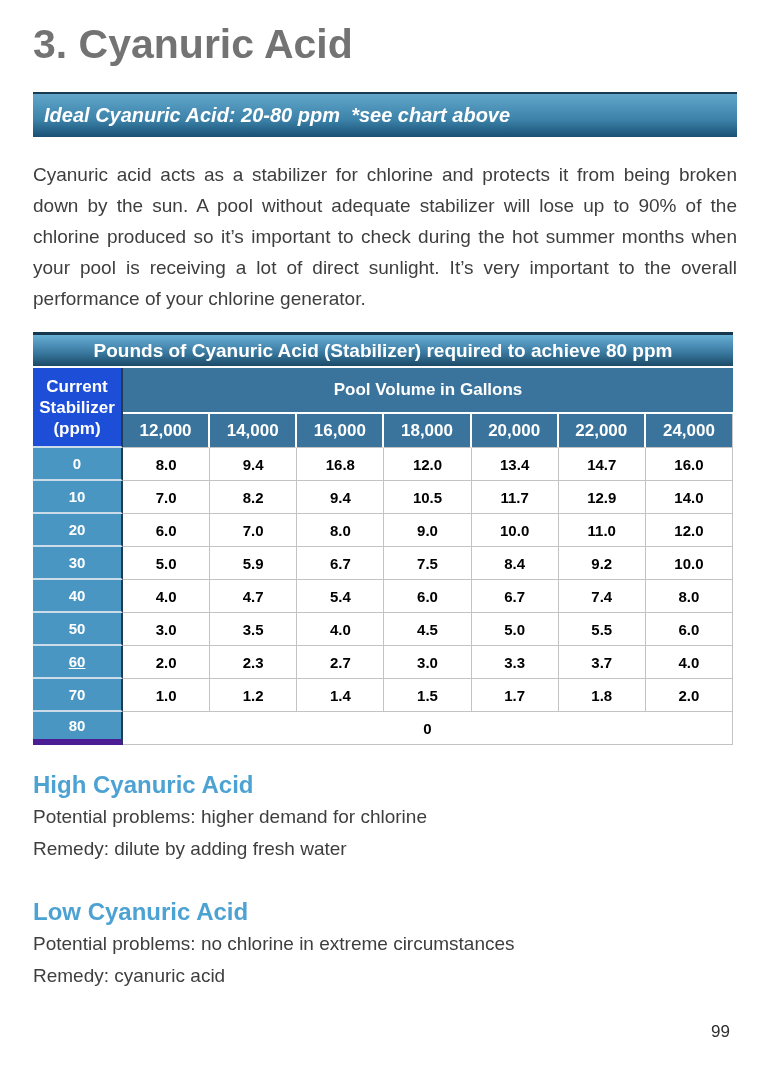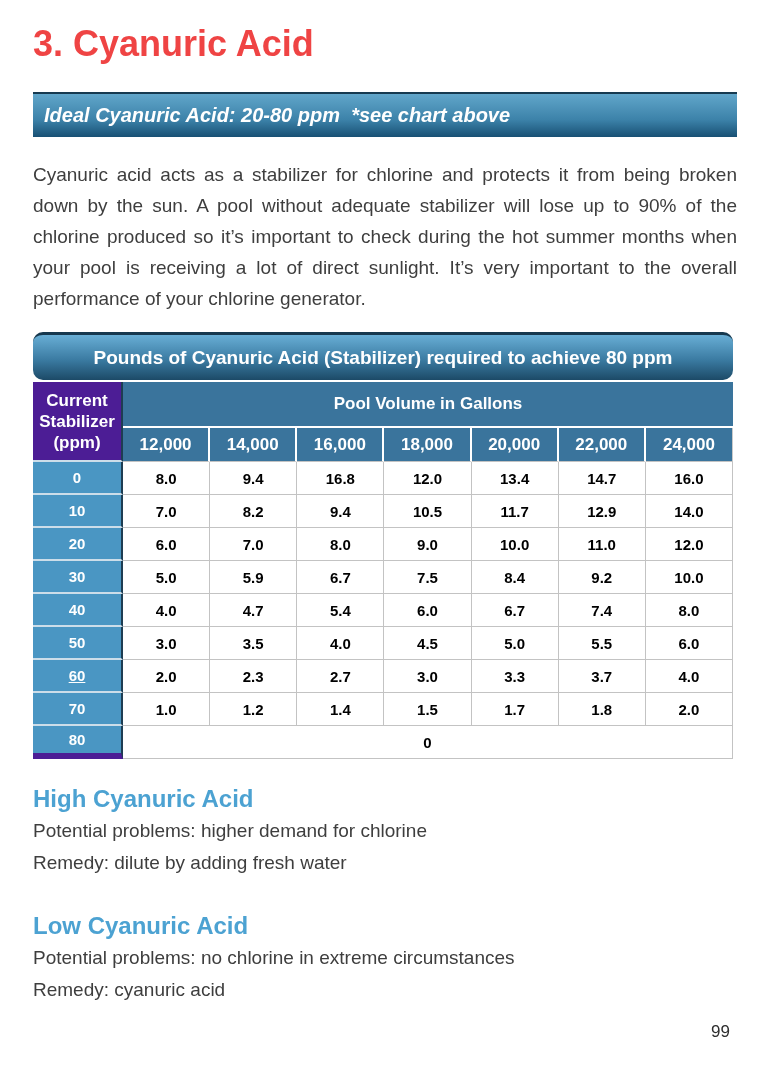--- a/index.html
+++ b/index.html
@@ -8,24 +8,24 @@
     width: 771px; height: 1073px;
     background: #ffffff;
     font-family: "Liberation Sans", sans-serif;
     position: relative;
     overflow: hidden;
   }
   .content { padding: 0 34px 0 33px; }
 
   h1.page-title {
     margin: 24px 0 0 0;
-    font-size: 36px;
+    font-size: 41px;
     line-height: 40px;
     font-weight: bold;
-    color: #ef4444;
+    color: #737373;
   }
 
   .ideal-banner {
     margin-top: 28px;
     height: 45px;
     border-top: 2px solid #163a50;
     background: linear-gradient(to bottom, #61a6ca 0%, #3c82a9 60%, #185074 100%);
     display: flex;
     align-items: center;
     padding-left: 11px;
@@ -41,45 +41,44 @@
   p.intro {
     margin: 22px 0 0 0;
     font-size: 19px;
     line-height: 31px;
     color: #3e3e3e;
     text-align: justify;
   }
 
   .tbl { width: 700px; margin-top: 18px; }
   .tbl-title {
-    height: 48px;
+    height: 34px;
     border-top: 3px solid #16384e;
     background: linear-gradient(to bottom, #68aed5 0%, #3b7ba2 55%, #1c4a67 100%);
     color: #ffffff;
     font-weight: bold;
     font-size: 19px;
     display: flex;
     align-items: center;
     justify-content: center;
     margin-bottom: 2px;
-    border-radius: 10px;
   }
   .tbl-grid {
     display: grid;
     grid-template-columns: 90px repeat(7, 1fr);
     grid-template-rows: 46px 34px repeat(9, 33px);
   }
   .cell {
     display: flex;
     align-items: center;
     justify-content: center;
     font-weight: bold;
   }
   .corner {
-    background: #4c1d95;
+    background: #1d4ed8;
     color: #ffffff;
     font-size: 17px;
     line-height: 21px;
     text-align: center;
     white-space: pre-line;
     border-right: 2px solid #1e3d52;
     border-bottom: 2px solid #ccdde9;
   }
   .volband {
     background: #3a749c;

